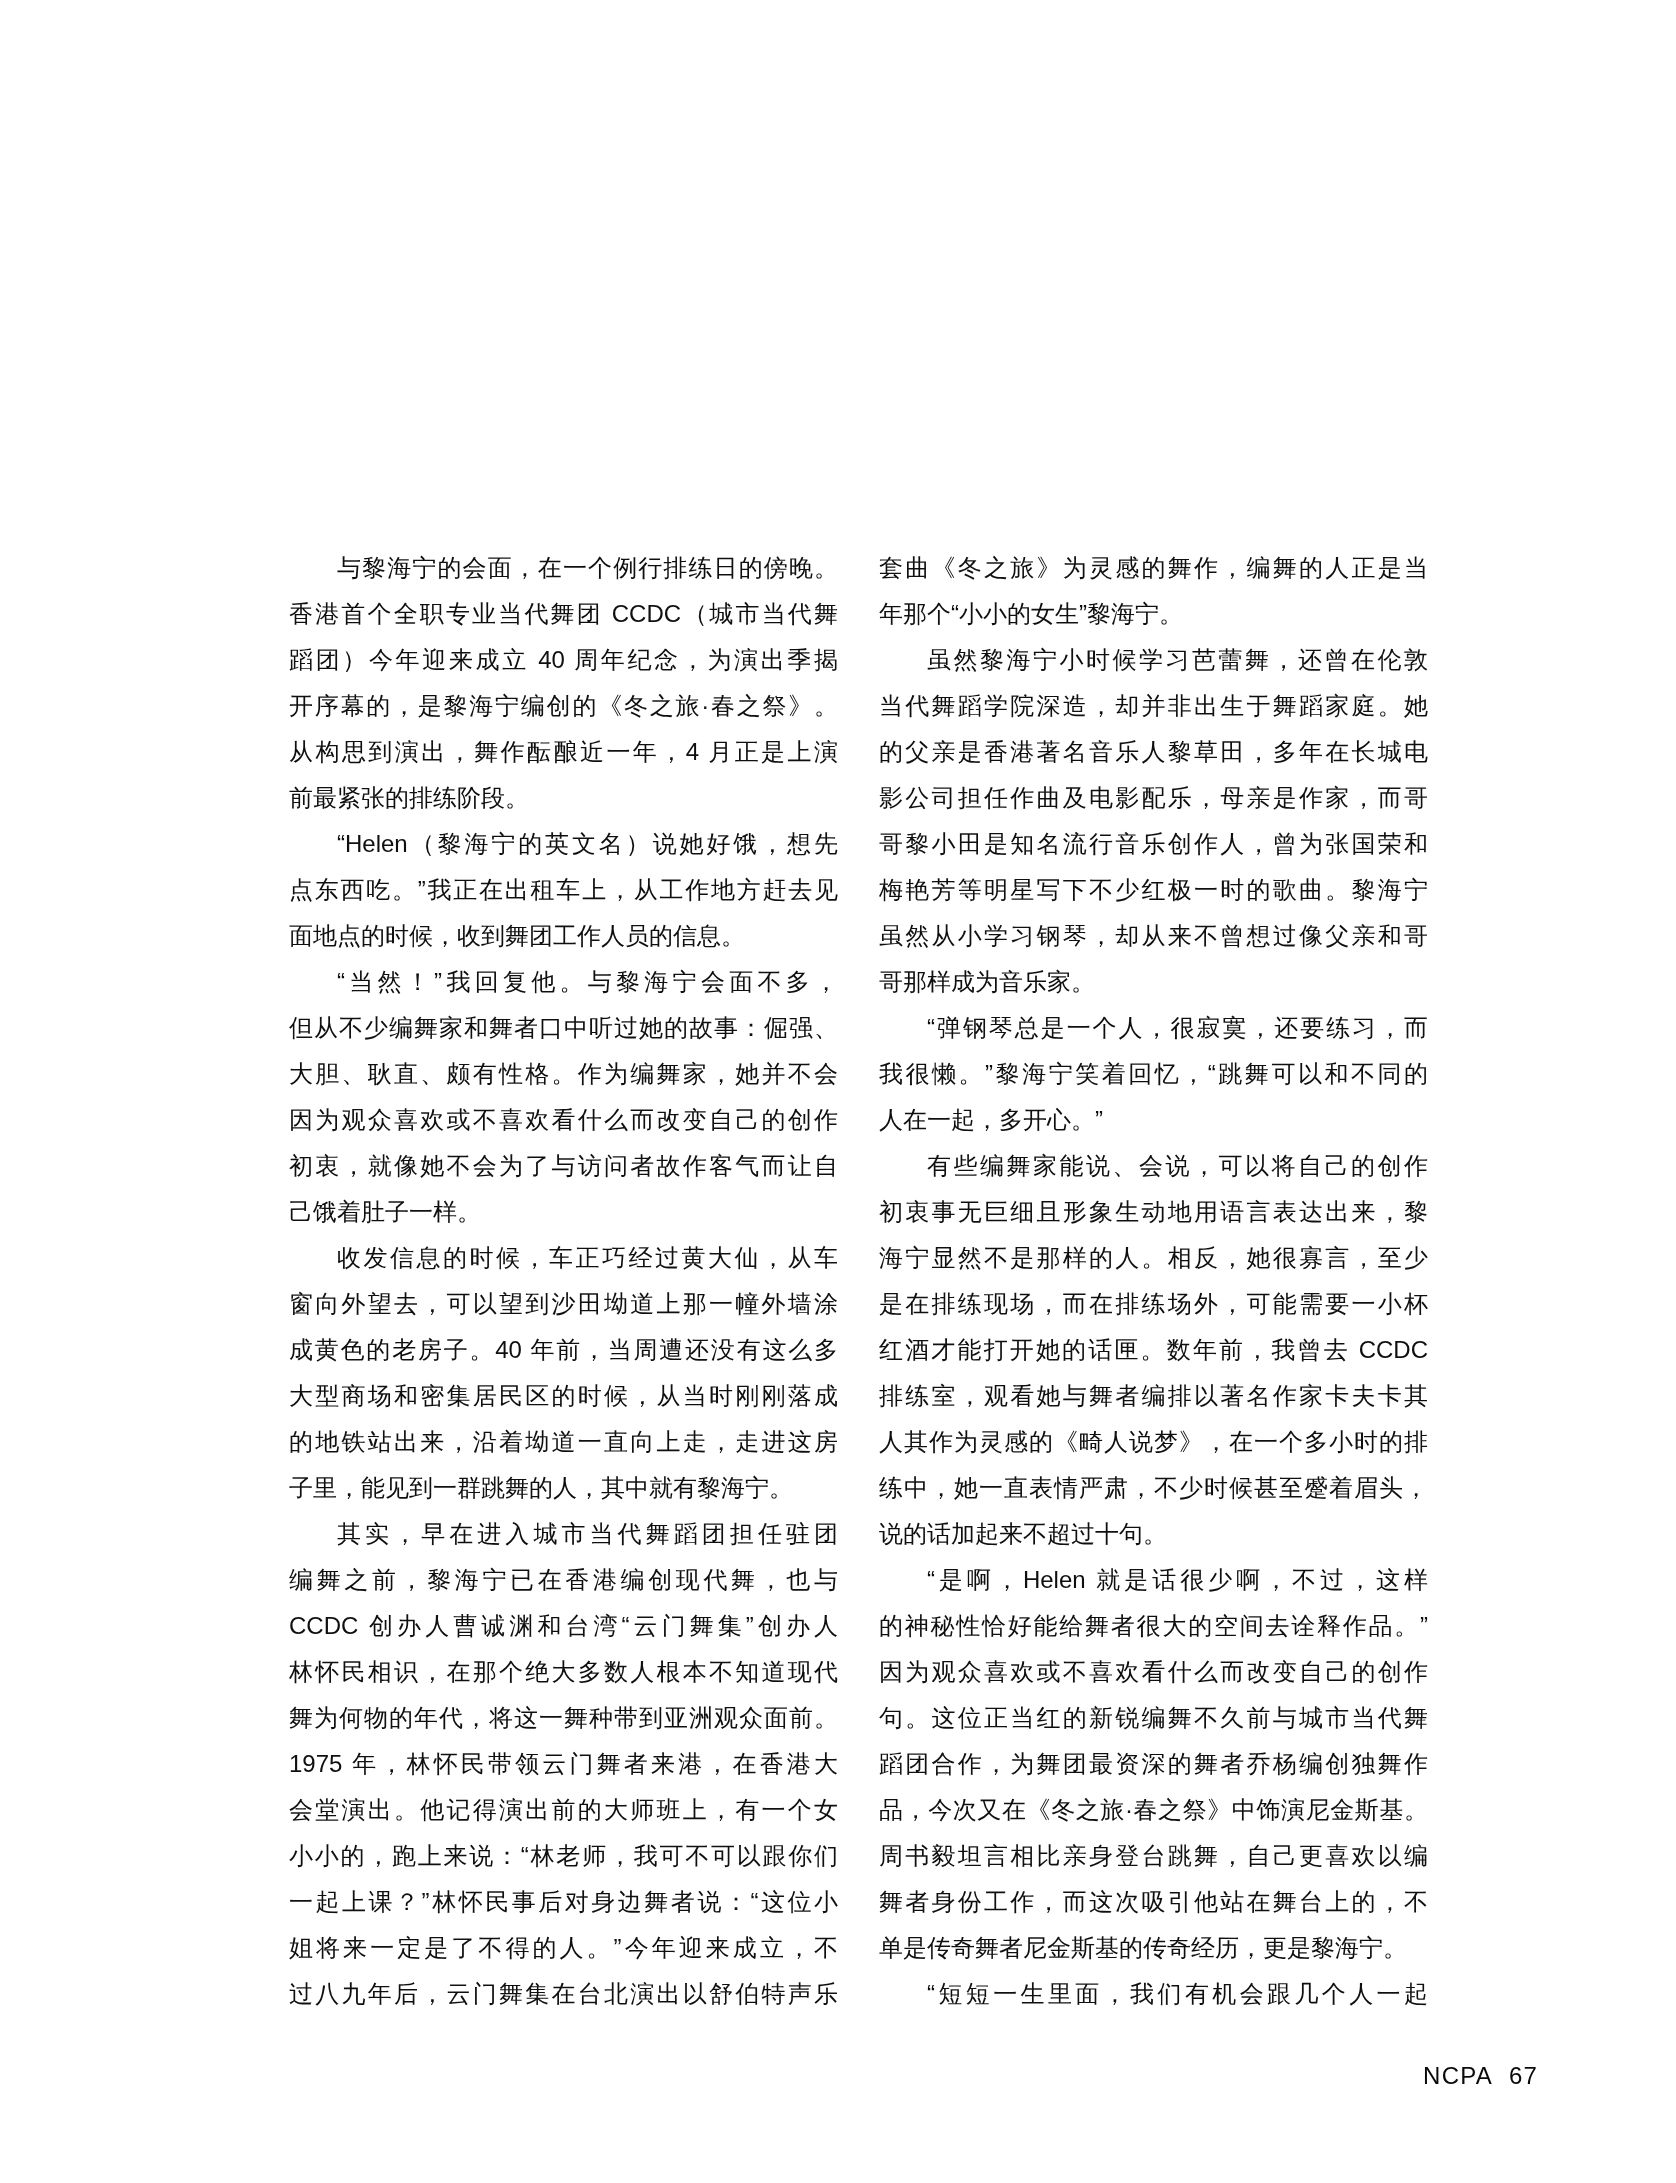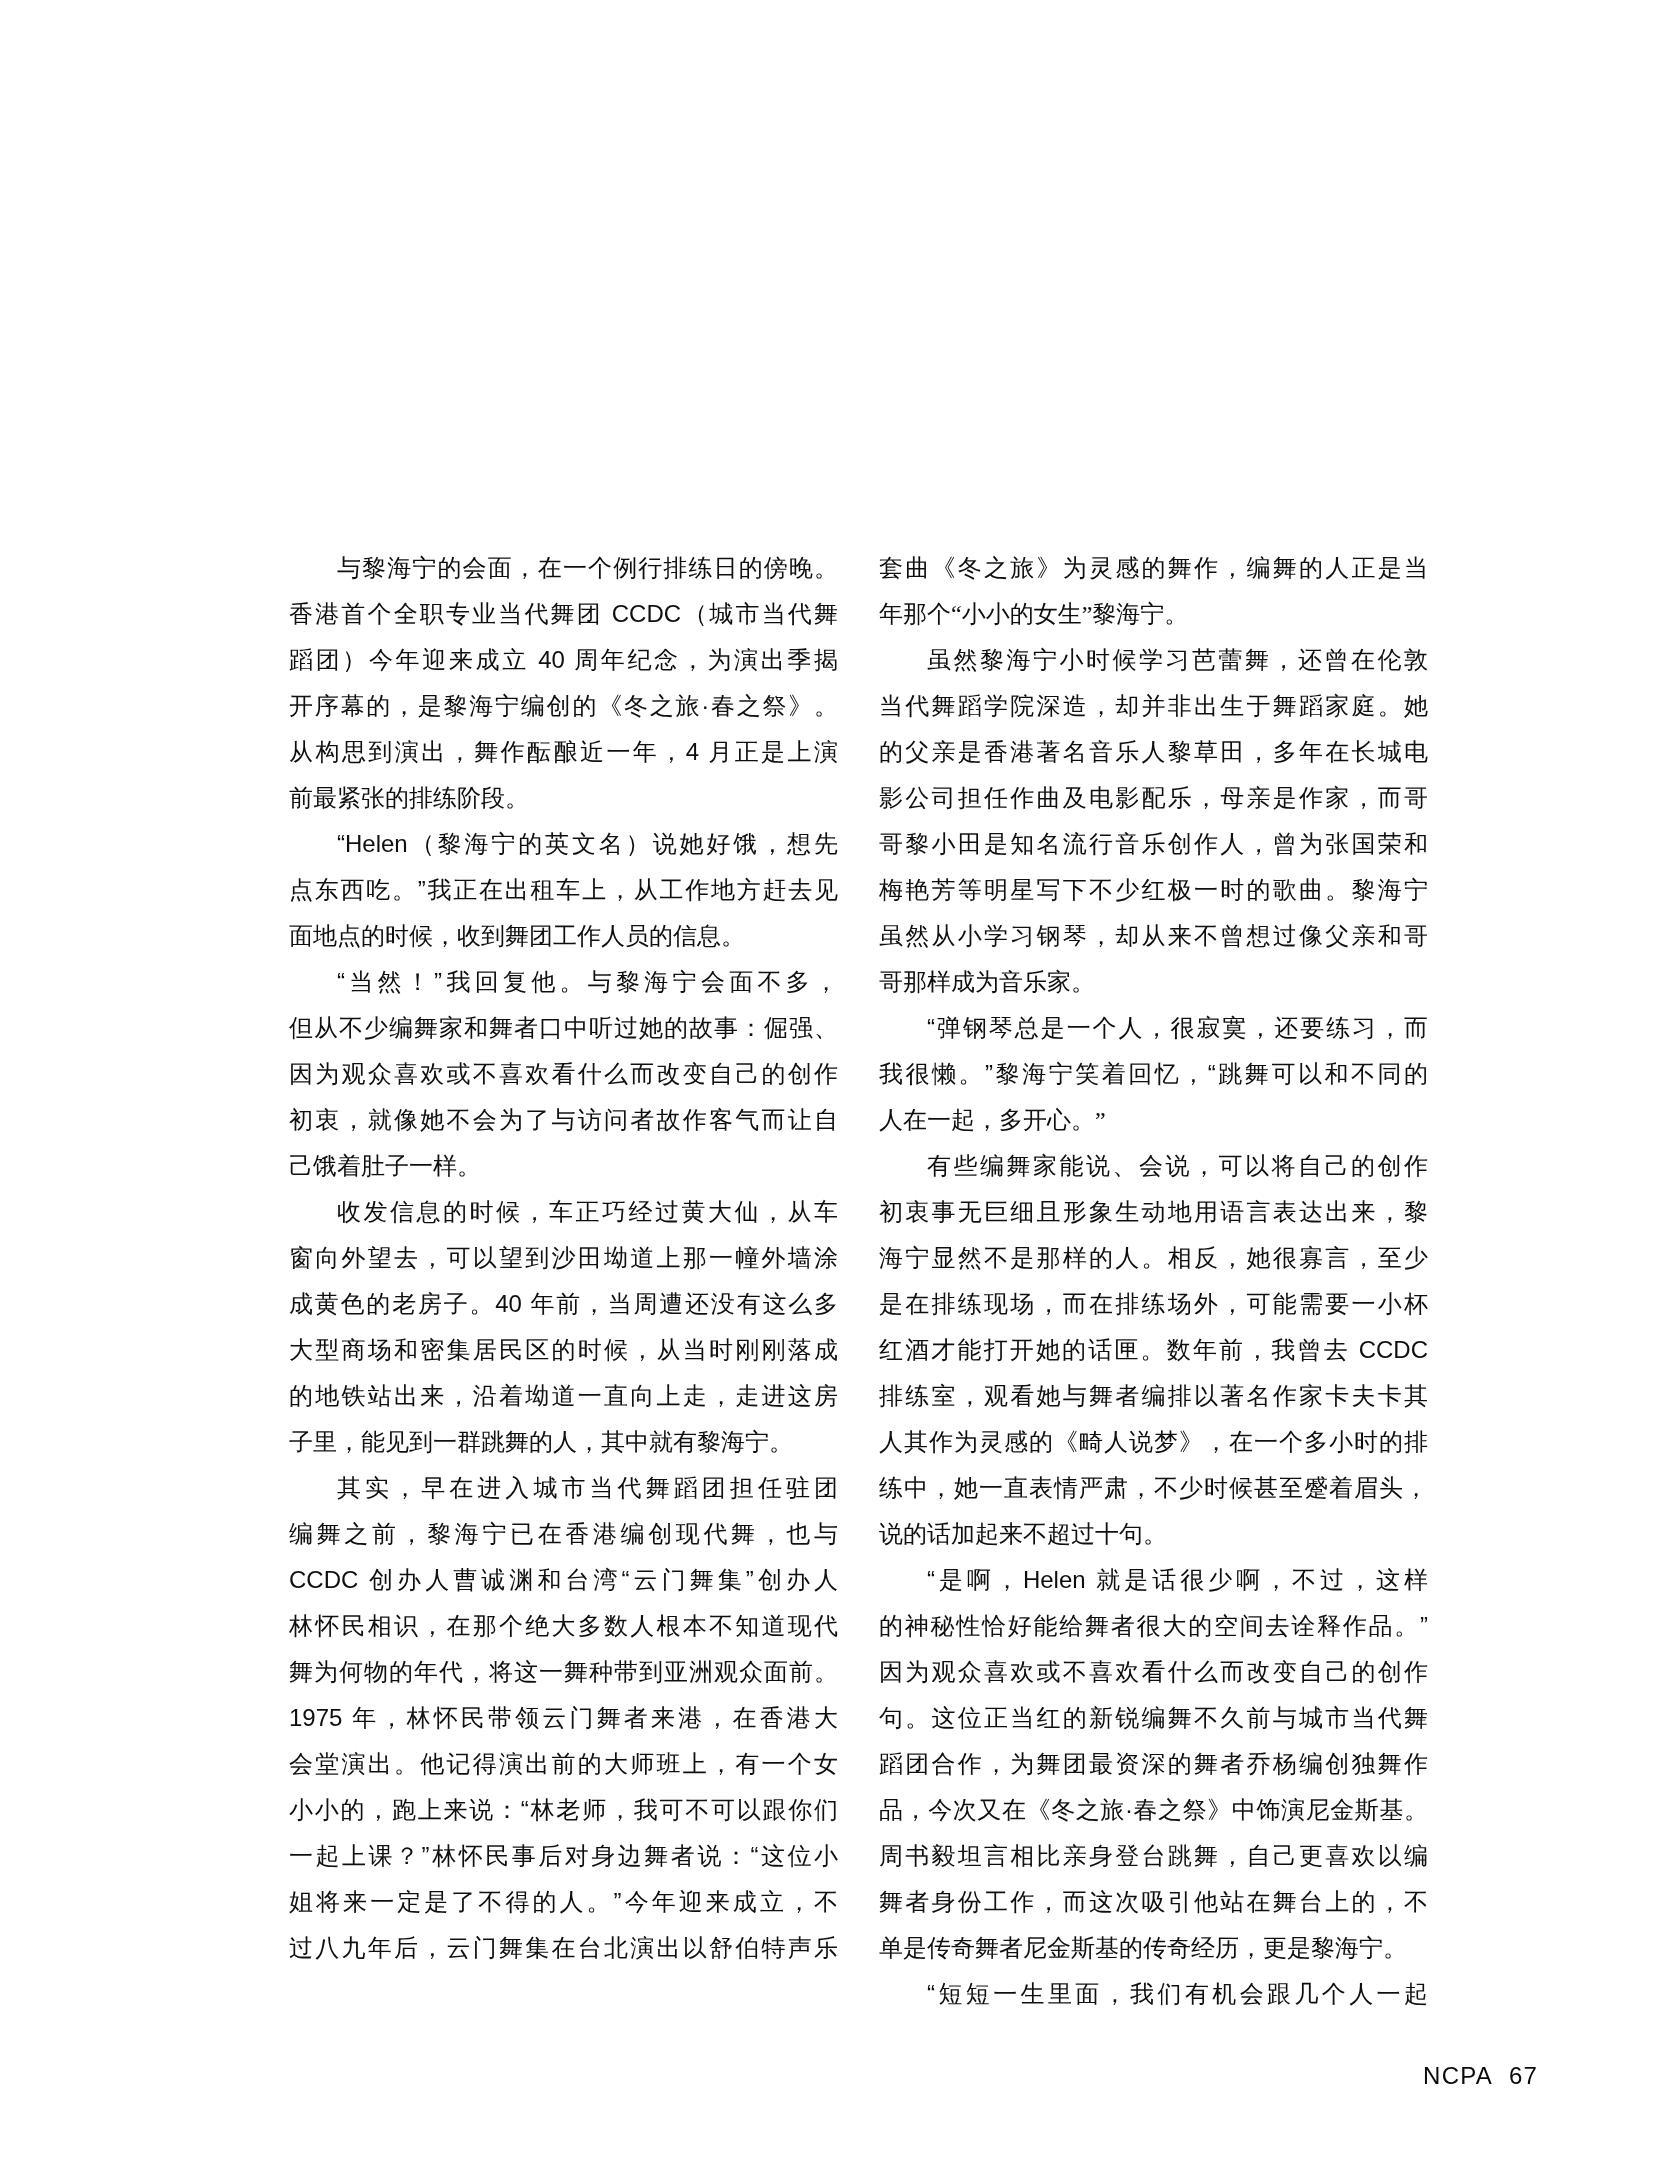--- a/index.html
+++ b/index.html
@@ -31,21 +31,21 @@
   .line {
     height: 46px;
     line-height: 46px;
     font-size: 24px;
     color: #0f0f0f;
     text-align: justify;
     text-align-last: justify;
     overflow: hidden;
   }
   .line.indent { text-indent: 48px; }
-  .line.end    { text-align-last: left; font-family: Liberation Serif, serif; }
+  .line.end    { text-align-last: left; }
   .footer {
     position: absolute;
     left: 1423px;
     top: 2062px;
     font-size: 24px;
     letter-spacing: 1.3px;
     word-spacing: 9.2px;
     color: #0a0a0a;
     white-space: nowrap;
   }
@@ -60,20 +60,21 @@
       <div class="line">香港首个全职专业当代舞团 CCDC（城市当代舞</div>
       <div class="line">蹈团）今年迎来成立 40 周年纪念，为演出季揭</div>
       <div class="line">开序幕的，是黎海宁编创的《冬之旅·春之祭》。</div>
       <div class="line">从构思到演出，舞作酝酿近一年，4 月正是上演</div>
       <div class="line end">前最紧张的排练阶段。</div>
       <div class="line indent">“Helen（黎海宁的英文名）说她好饿，想先</div>
       <div class="line">点东西吃。”我正在出租车上，从工作地方赶去见</div>
       <div class="line end">面地点的时候，收到舞团工作人员的信息。</div>
       <div class="line indent">“当然！”我回复他。与黎海宁会面不多，</div>
       <div class="line">但从不少编舞家和舞者口中听过她的故事：倔强、</div>
+      <div class="line">大胆、耿直、颇有性格。作为编舞家，她并不会</div>
       <div class="line">因为观众喜欢或不喜欢看什么而改变自己的创作</div>
       <div class="line">初衷，就像她不会为了与访问者故作客气而让自</div>
       <div class="line end">己饿着肚子一样。</div>
       <div class="line indent">收发信息的时候，车正巧经过黄大仙，从车</div>
       <div class="line">窗向外望去，可以望到沙田坳道上那一幢外墙涂</div>
       <div class="line">成黄色的老房子。40 年前，当周遭还没有这么多</div>
       <div class="line">大型商场和密集居民区的时候，从当时刚刚落成</div>
       <div class="line">的地铁站出来，沿着坳道一直向上走，走进这房</div>
       <div class="line end">子里，能见到一群跳舞的人，其中就有黎海宁。</div>
       <div class="line indent">其实，早在进入城市当代舞蹈团担任驻团</div>

